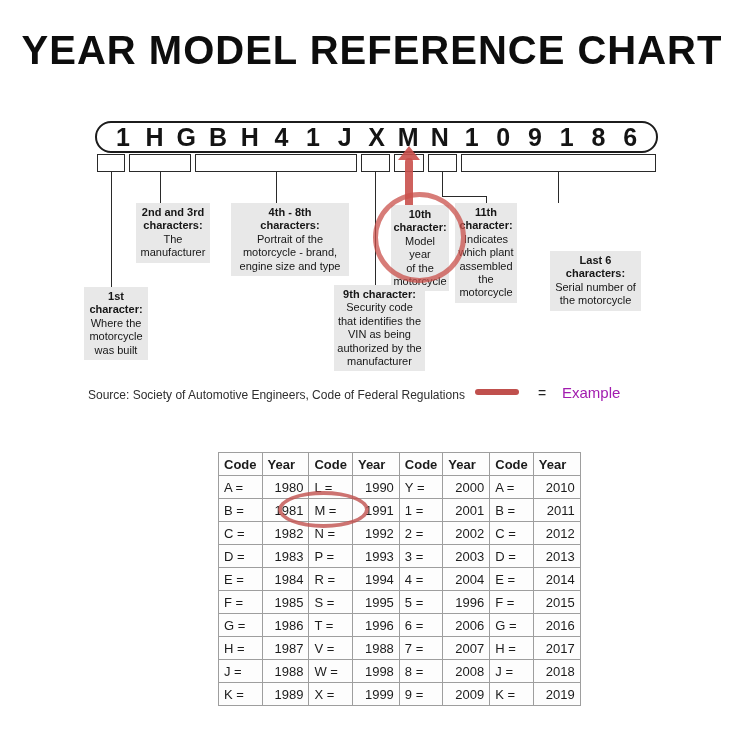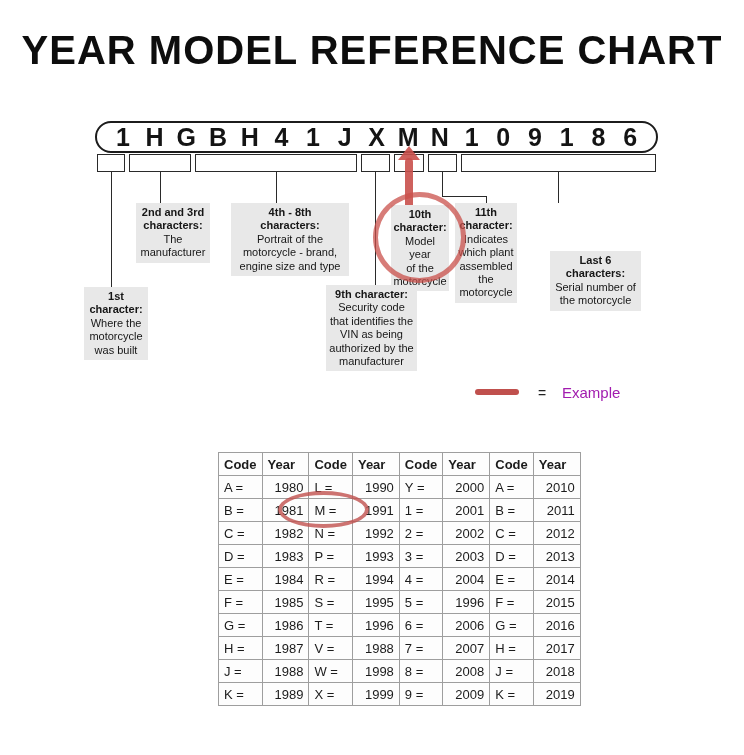--- a/index.html
+++ b/index.html
@@ -78,21 +78,21 @@
   .callout {
     position: absolute; background: #e8e8e8; color: #161616;
     font-size: 11px; line-height: 1.22; text-align: center;
     padding: 3px 2px; box-sizing: border-box;
   }
   .co-header { font-weight: bold; white-space: pre-line; }
   .co-body   { white-space: pre-line; }
   #co-1st  { left:  84px; top: 287px; width: 64px; }
   #co-23   { left: 136px; top: 203px; width: 74px; }
   #co-48   { left: 231px; top: 203px; width: 118px; }
-  #co-9th  { left: 326px; top: 285px; width: 91px; }
+  #co-9th  { left: 334px; top: 285px; width: 91px; }
   #co-10th { left: 391px; top: 205px; width: 58px; }
   #co-11th { left: 455px; top: 203px; width: 62px; }
   #co-l6   { left: 550px; top: 203px; width: 91px; margin-top: 48px; }
   
   .source-text {
     position: absolute; left: 88px; top: 388px;
     font-size: 12px; color: #2e2e2e;
   }
   .legend-line {
     position: absolute; left: 475px; top: 389px; width: 44px; height: 6px;
@@ -209,20 +209,21 @@
   </div>
   <div class="callout" id="co-l6">
     <div class="co-header">Last 6
 characters:</div>
     <div class="co-body">Serial number of
 the motorcycle</div>
   </div>
 
   <div class="red-ellipse" id="circle-10th"></div>
 
+  <div class="source-text">Source:  Society of Automotive Engineers, Code of Federal Regulations</div>
   <div class="legend-line"></div>
   <div class="legend-equals">=</div>
   <div class="legend-example">Example</div>
 
   <table class="year-table">
     <thead>
         <tr>
           <th class="code-col">Code</th>
           <th class="year-col">Year</th>
           <th class="code-col">Code</th>

